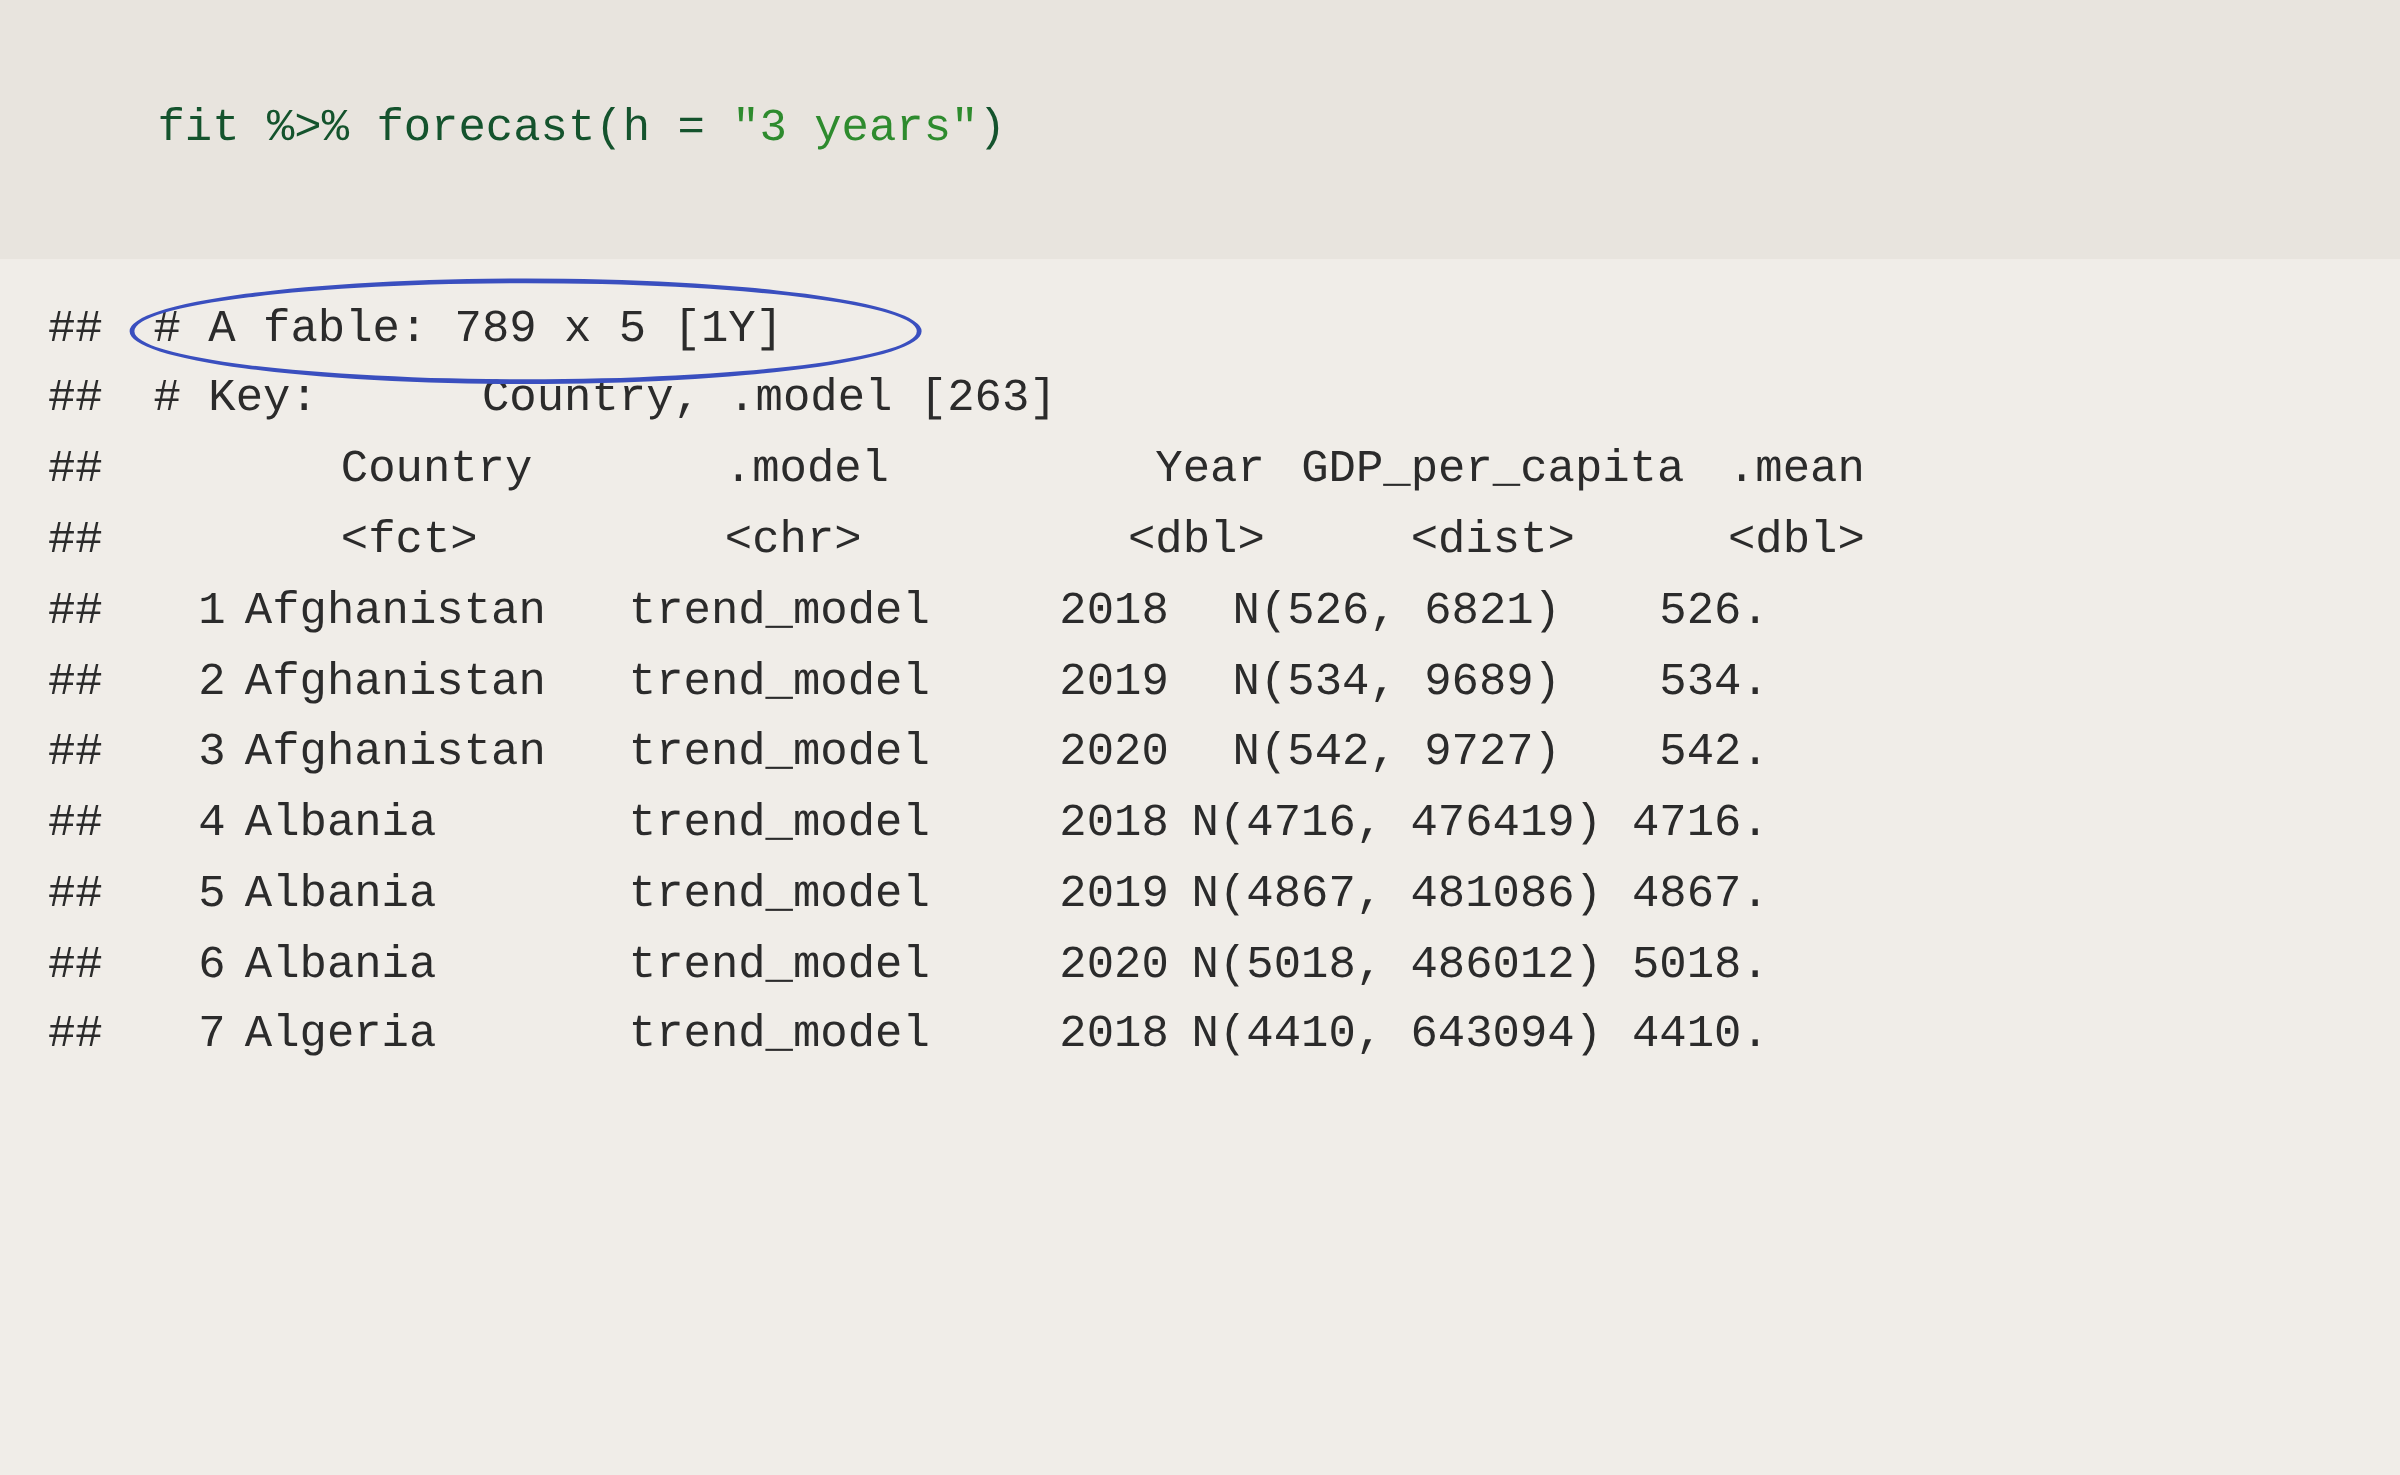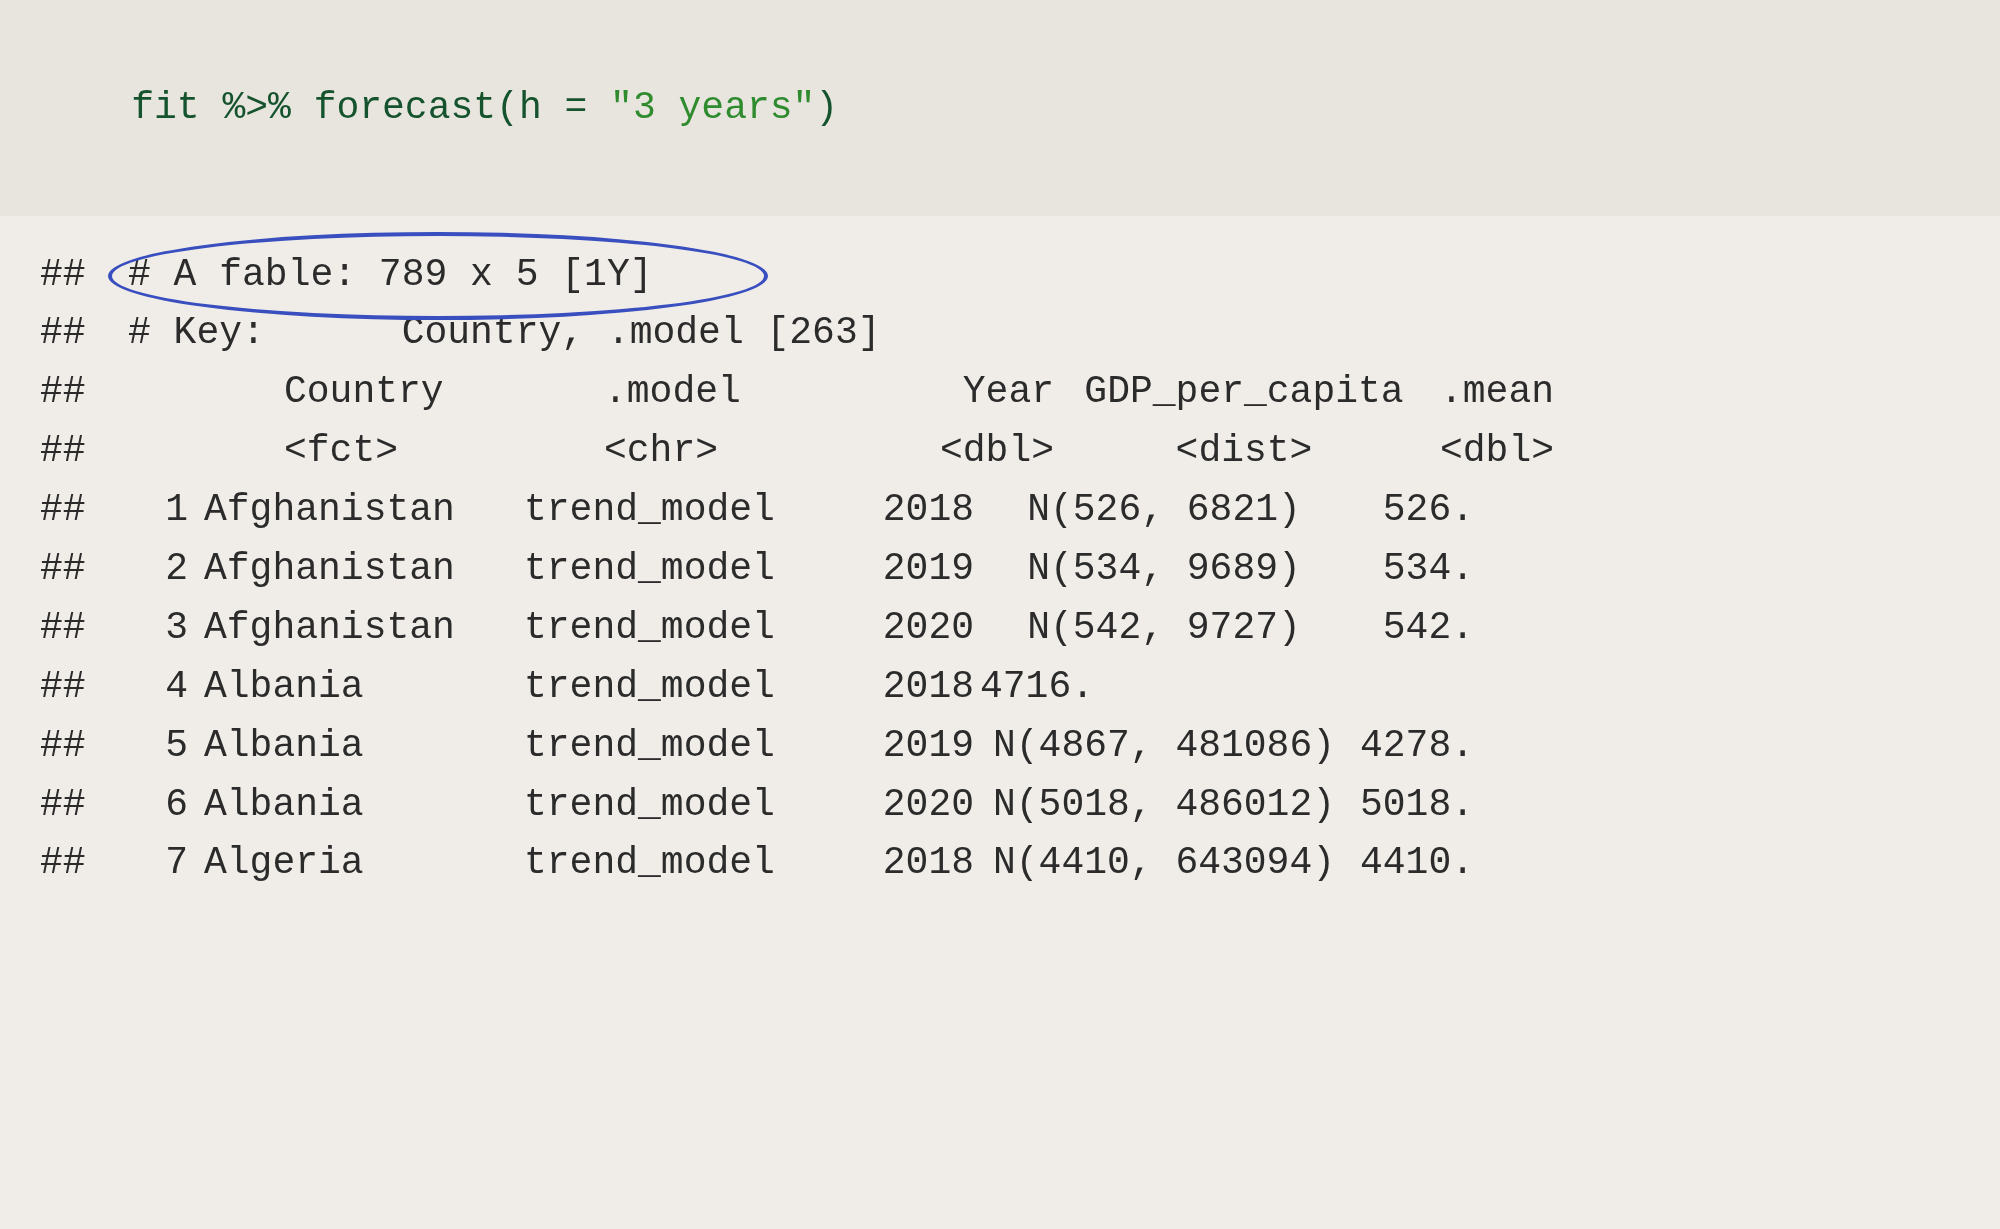--- a/index.html
+++ b/index.html
@@ -156,30 +156,31 @@
     <span class="col-year">2020</span>
     <span class="col-gdp">N(542, 9727)</span>
     <span class="col-mean">542.</span>
   </div>
       <div class="output-line">
     <span class="hash-prefix">##</span>
     <span class="row-num">4</span>
     <span class="col-country">Albania</span>
     <span class="col-model">trend_model</span>
     <span class="col-year">2018</span>
+    <span class="col-gdp">N(4716, 476419)</span>
     <span class="col-mean">4716.</span>
   </div>
       <div class="output-line">
     <span class="hash-prefix">##</span>
     <span class="row-num">5</span>
     <span class="col-country">Albania</span>
     <span class="col-model">trend_model</span>
     <span class="col-year">2019</span>
     <span class="col-gdp">N(4867, 481086)</span>
-    <span class="col-mean">4278.</span>
+    <span class="col-mean">4867.</span>
   </div>
       <div class="output-line">
     <span class="hash-prefix">##</span>
     <span class="row-num">6</span>
     <span class="col-country">Albania</span>
     <span class="col-model">trend_model</span>
     <span class="col-year">2020</span>
     <span class="col-gdp">N(5018, 486012)</span>
     <span class="col-mean">5018.</span>
   </div>

